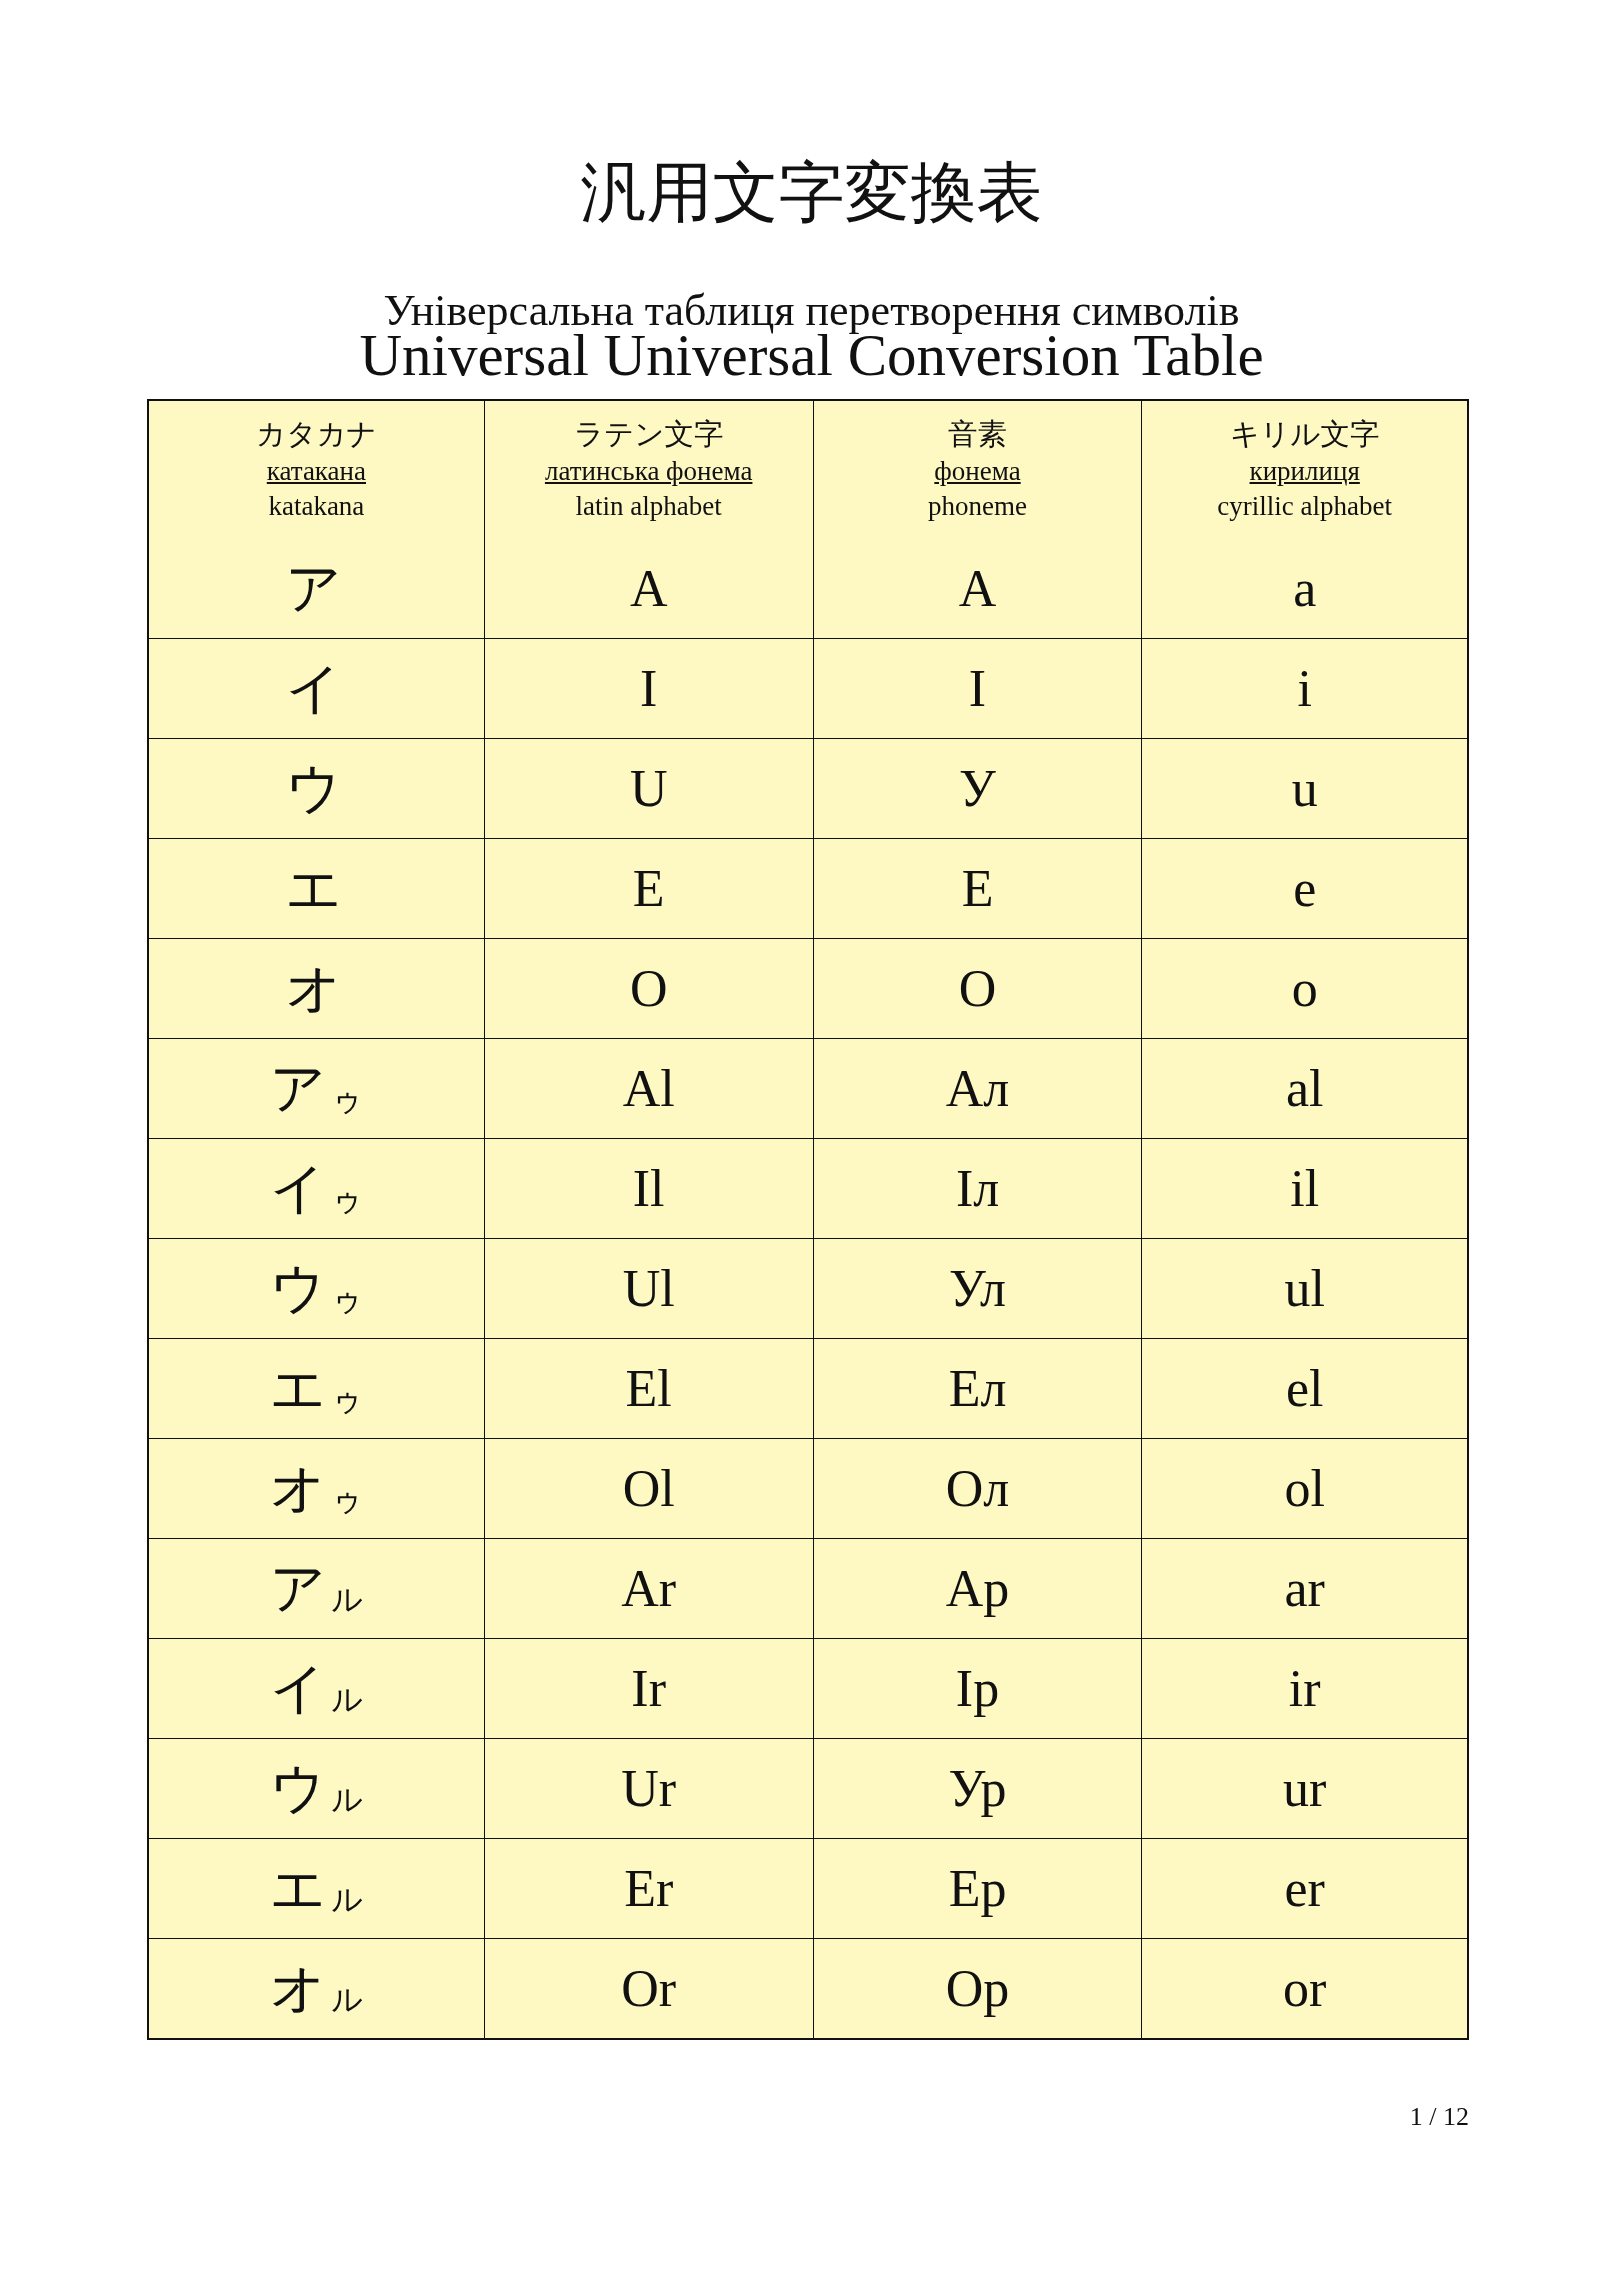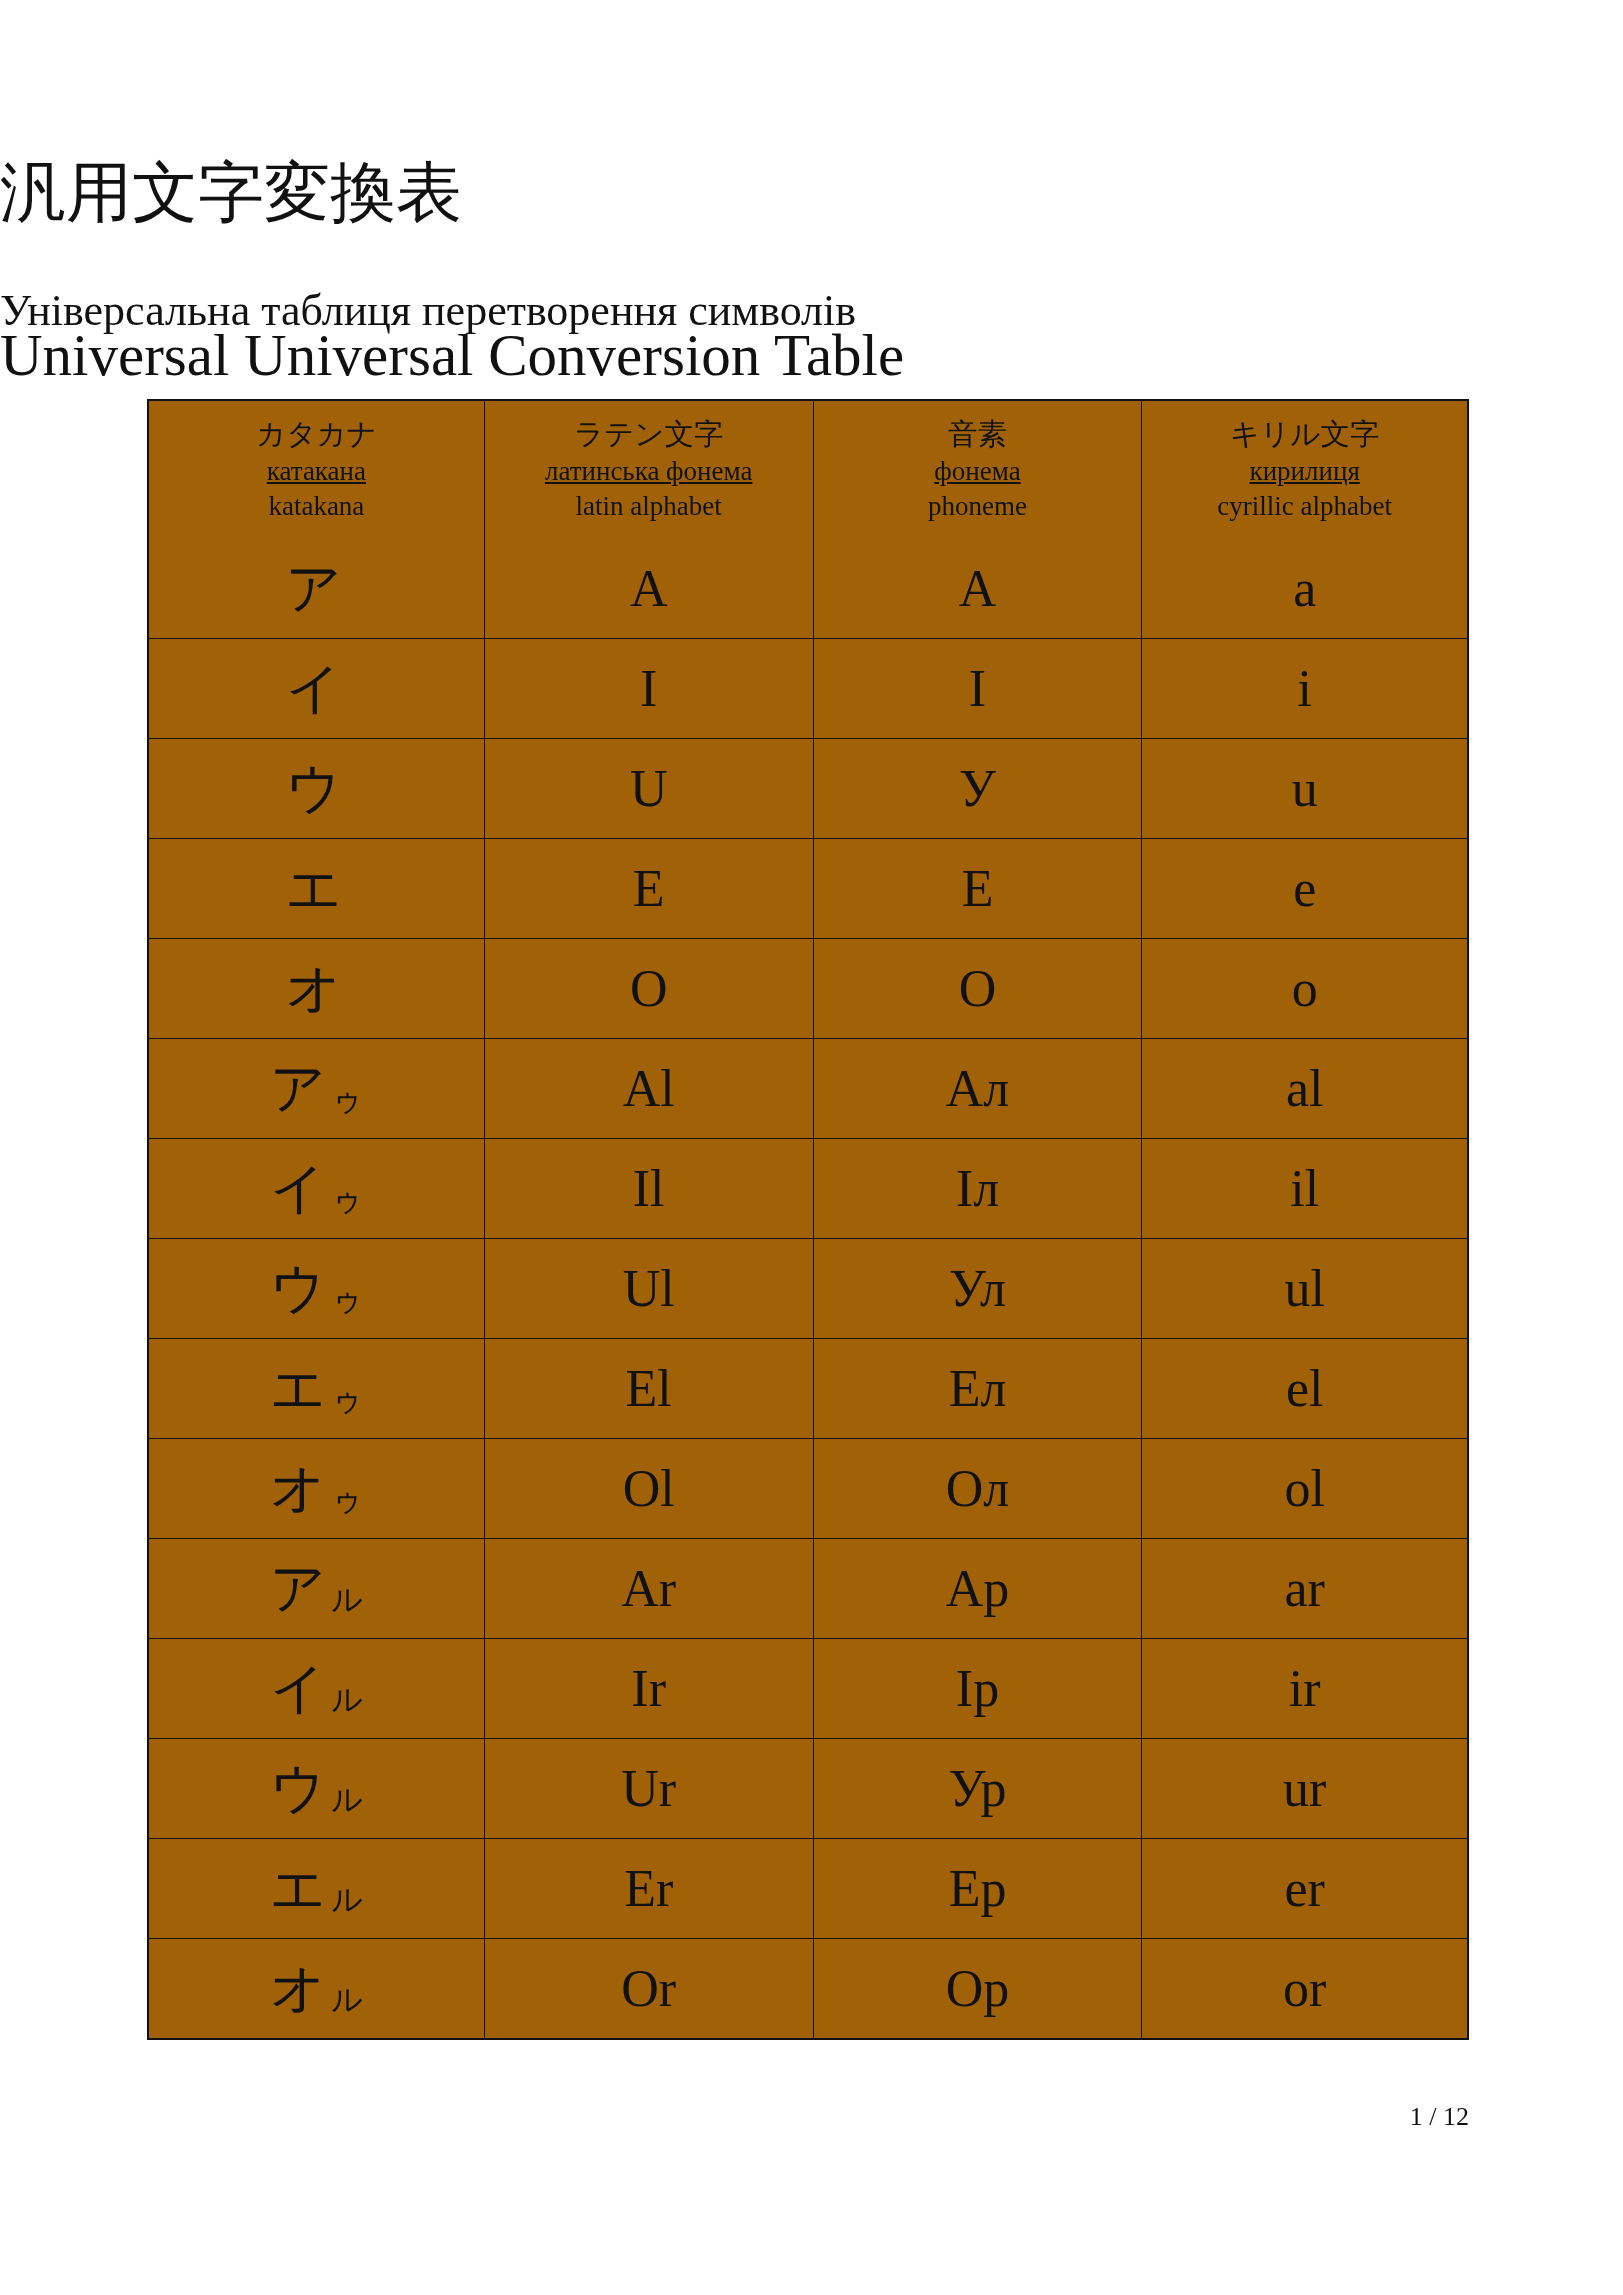--- a/index.html
+++ b/index.html
@@ -16,20 +16,21 @@
     position: absolute;
     inset: 0;
     width: 1623px;
     height: 2295px;
     background: #ffffff;
   }
   .title {
     position: absolute;
     left: 0;
     right: 0;
+    text-align: center;
     white-space: nowrap;
   }
   .title-ja {
     top: 155px;
     font-size: 66px;
     line-height: 1.15;
   }
   .title-uk {
     top: 249px;
     font-size: 44px;
@@ -41,21 +42,21 @@
     font-size: 59px;
     line-height: 1.15;
   }
   .conv-table {
     position: absolute;
     left: 147px;
     top: 399px;
     width: 1322px;
     border: 2px solid #111111;
     box-sizing: border-box;
-    background: #a16207;
+    background: #fef9c3;
   }
   .tr {
     display: grid;
     grid-template-columns: 25.4% 24.95% 24.95% 24.7%;
   }
   .tr + .tr {
     border-top: 1.3px solid #111111;
   }
   .td, .th {
     display: flex;

